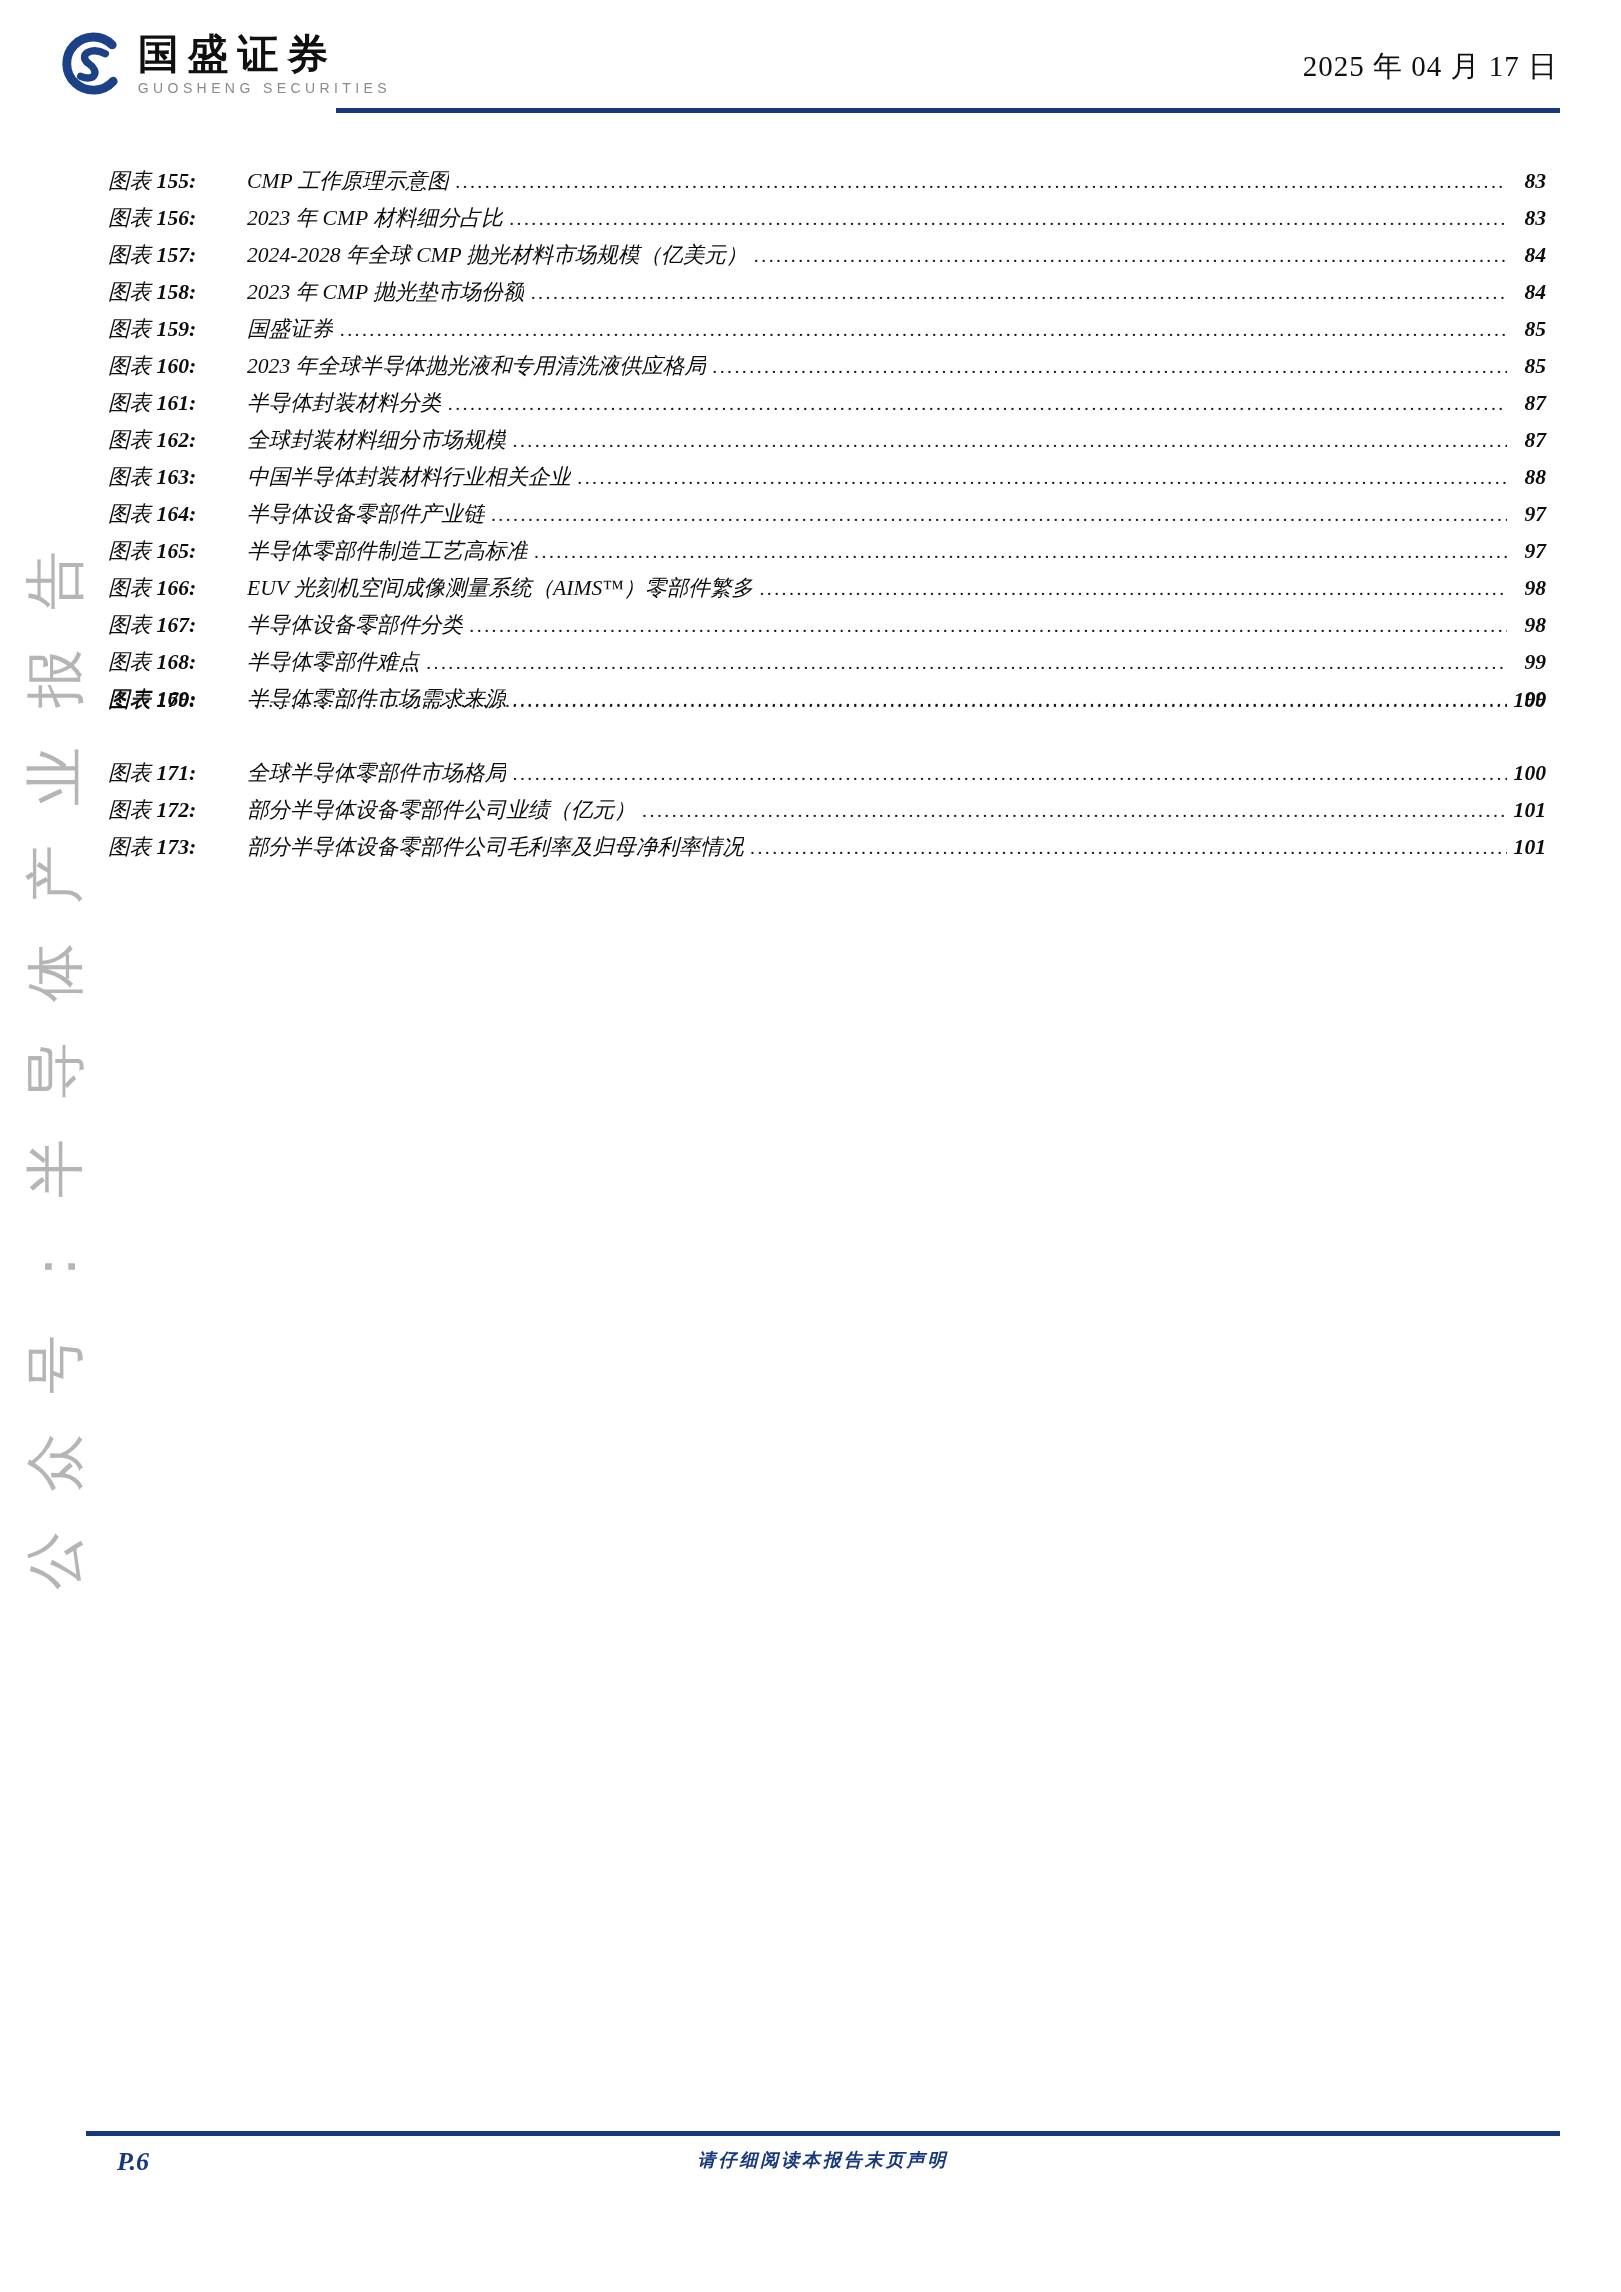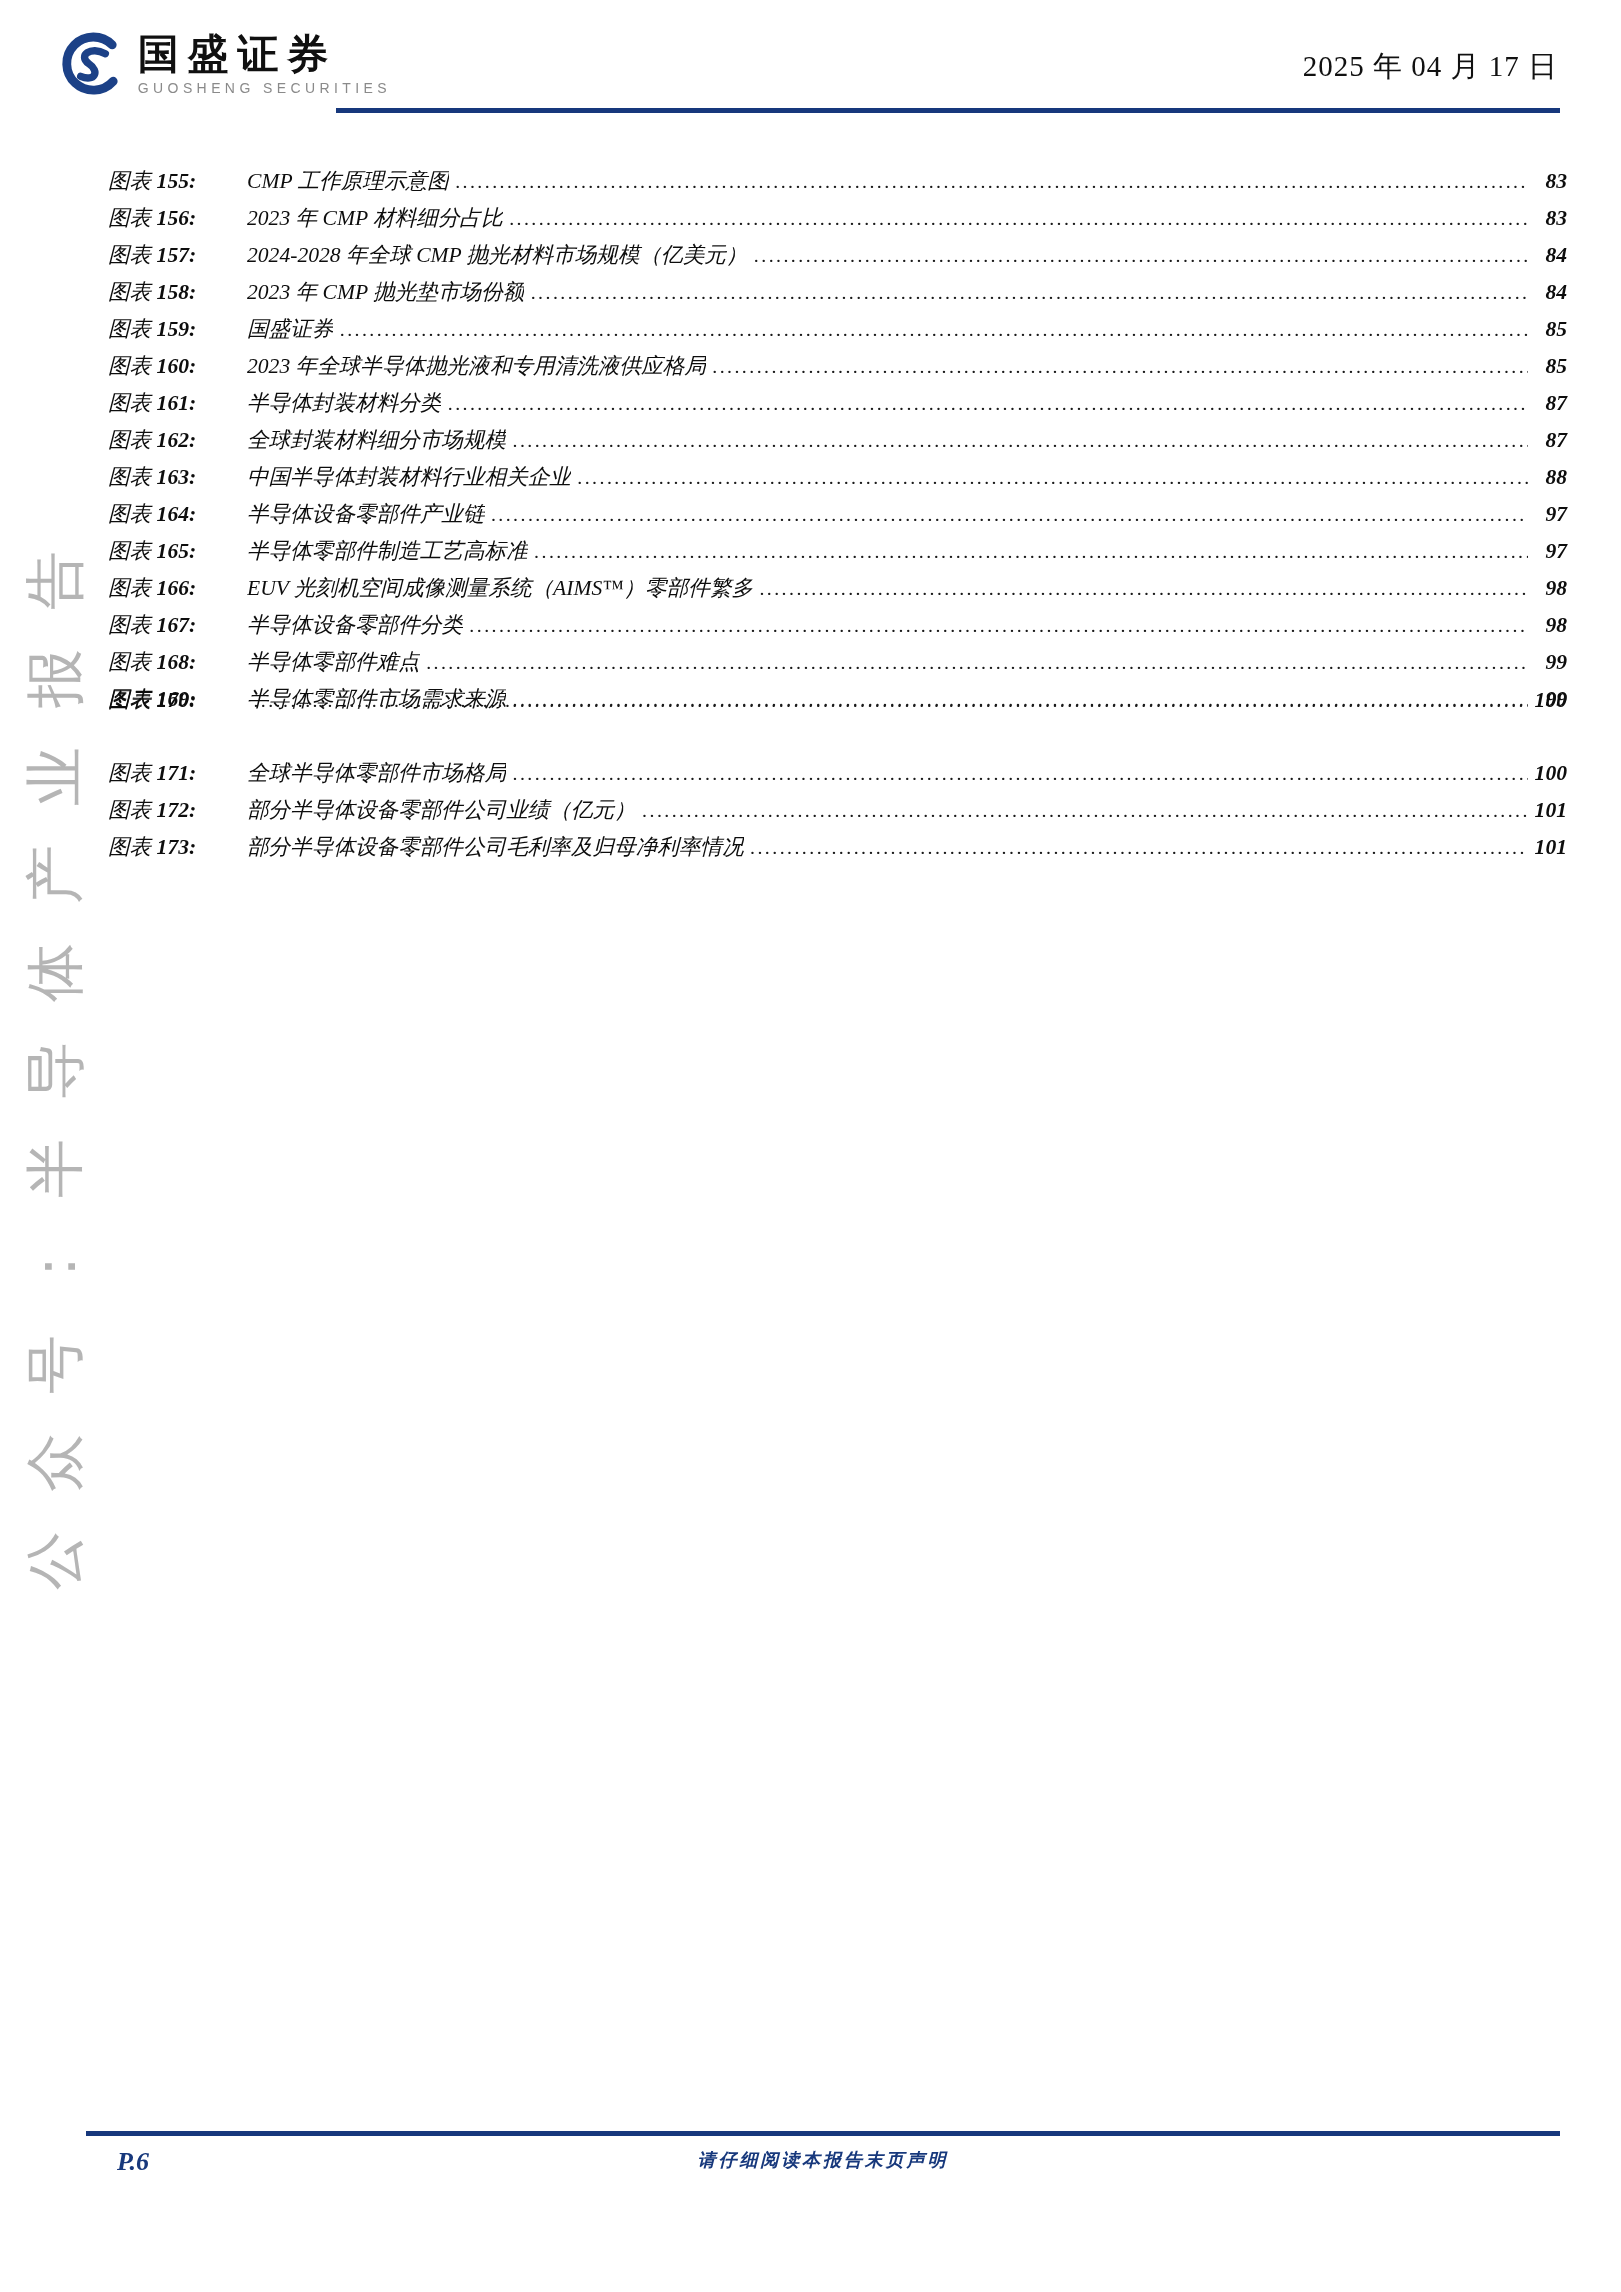--- a/index.html
+++ b/index.html
@@ -33,21 +33,21 @@
   .header-date {
     position: absolute; top: 47px; right: 63px;
     font-size: 29px; color: #111; letter-spacing: 1px; white-space: nowrap;
   }
   .header-rule {
     position: absolute; top: 108px; left: 336px; right: 61px; height: 4.9px;
   }
 
   
   .toc {
-    position: absolute; top: 130px; left: 108px; right: 54px;
+    position: absolute; top: 130px; left: 108px; right: 75px;
     font-style: italic; font-size: 21.6px; color: #0d0d0d;
   }
   .toc-row {
     display: flex; align-items: baseline;
     height: 37px; white-space: nowrap;
   }
   .toc-label { width: 139px; flex: 0 0 139px; }
   .toc-label b { font-weight: 700; }
   .toc-title { flex: 0 0 auto; max-width: 1157px; overflow: hidden; margin-top: 36px; }
   .toc-leader {

